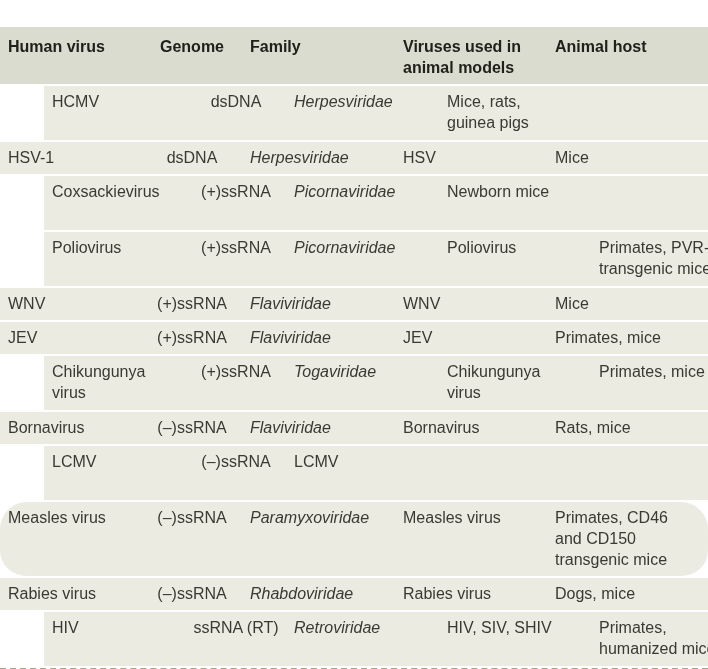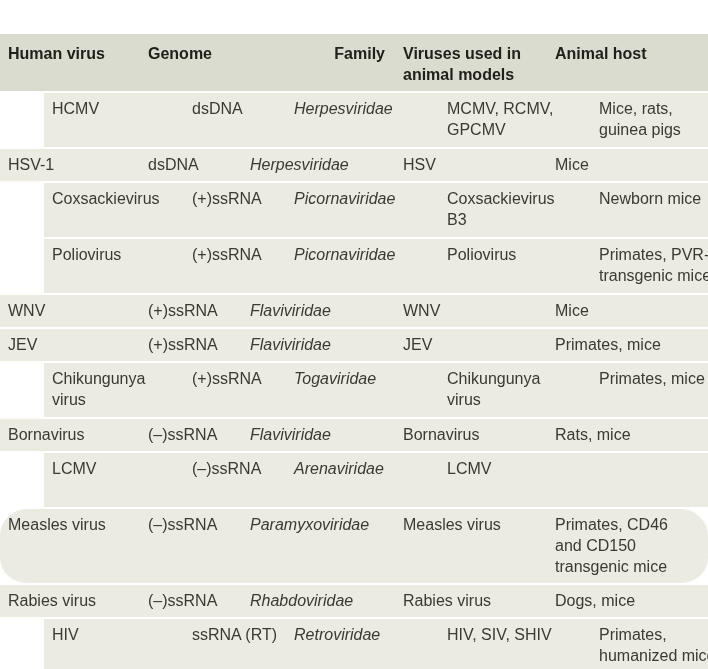--- a/index.html
+++ b/index.html
@@ -13,21 +13,21 @@
   }
   * { box-sizing: border-box; margin: 0; padding: 0; }
   html, body {
     width: 708px;
     background: var(--page-bg);
     font-family: "Liberation Sans", sans-serif;
   }
   .page {
     width: 708px;
     height: 669px;
-    padding-top: 34px;
+    padding-top: 27px;
     background: var(--page-bg);
     overflow: hidden;
   }
   .vtable {
     width: 708px;
     border-bottom: 2px dashed var(--bottom-rule);
   }
   .trow {
     display: grid;
     grid-template-columns: 140px 102px 153px 152px 161px;
@@ -41,23 +41,23 @@
     background: var(--header-bg);
     color: var(--header-text);
     font-weight: bold;
   }
   .cell {
     padding: 5px 24px 6px 8px;
     text-align: left;
   }
   .thead .cell { padding: 9px 4px 6px 8px; }
   .cell.c1 { padding-right: 10px; }
-  .cell.c2 { padding-right: 6px; }
+  .cell.c2 { padding-right: 6px; text-align: center; }
   .cell.c3 { padding-right: 10px; font-style: italic; }
-  .thead .cell.c3 { font-style: normal; text-align: right; }
+  .thead .cell.c3 { font-style: normal; }
   .cell.c4 { padding-right: 24px; }
   .cell.c5 { padding-right: 29px; }
   .rh-h { min-height: 56px; }
   .rh-s { min-height: 30px; }
   .rh-m { min-height: 56px; margin-left: 44px; }
   .rh-l { min-height: 75px; border-radius: 27px; }
 </style>
 </head>
 <body>
 
@@ -69,37 +69,35 @@
       <div class="cell c2">Genome</div>
       <div class="cell c3">Family</div>
       <div class="cell c4">Viruses used in animal models</div>
       <div class="cell c5">Animal host</div>
     </div>
 
     <div class="trow rh-m">
       <div class="cell c1">HCMV</div>
       <div class="cell c2">dsDNA</div>
       <div class="cell c3">Herpesviridae</div>
-      <div class="cell c4">MCMV, RCMV, GPCMV</div>
       <div class="cell c5">Mice, rats, guinea pigs</div>
     </div>
 
     <div class="trow rh-s">
       <div class="cell c1">HSV-1</div>
       <div class="cell c2">dsDNA</div>
       <div class="cell c3">Herpesviridae</div>
       <div class="cell c4">HSV</div>
       <div class="cell c5">Mice</div>
     </div>
 
     <div class="trow rh-m">
       <div class="cell c1">Coxsackievirus</div>
       <div class="cell c2">(+)ssRNA</div>
       <div class="cell c3">Picornaviridae</div>
-      <div class="cell c4">Coxsackievirus B3</div>
       <div class="cell c5">Newborn mice</div>
     </div>
 
     <div class="trow rh-m">
       <div class="cell c1">Poliovirus</div>
       <div class="cell c2">(+)ssRNA</div>
       <div class="cell c3">Picornaviridae</div>
       <div class="cell c4">Poliovirus</div>
       <div class="cell c5">Primates, PVR-transgenic mice</div>
     </div>
@@ -132,21 +130,20 @@
       <div class="cell c1">Bornavirus</div>
       <div class="cell c2">(–)ssRNA</div>
       <div class="cell c3">Flaviviridae</div>
       <div class="cell c4">Bornavirus</div>
       <div class="cell c5">Rats, mice</div>
     </div>
 
     <div class="trow rh-m">
       <div class="cell c1">LCMV</div>
       <div class="cell c2">(–)ssRNA</div>
-      <div class="cell c3">Arenaviridae</div>
       <div class="cell c4">LCMV</div>
     </div>
 
     <div class="trow rh-l">
       <div class="cell c1">Measles virus</div>
       <div class="cell c2">(–)ssRNA</div>
       <div class="cell c3">Paramyxoviridae</div>
       <div class="cell c4">Measles virus</div>
       <div class="cell c5">Primates, CD46 and CD150 transgenic mice</div>
     </div>

